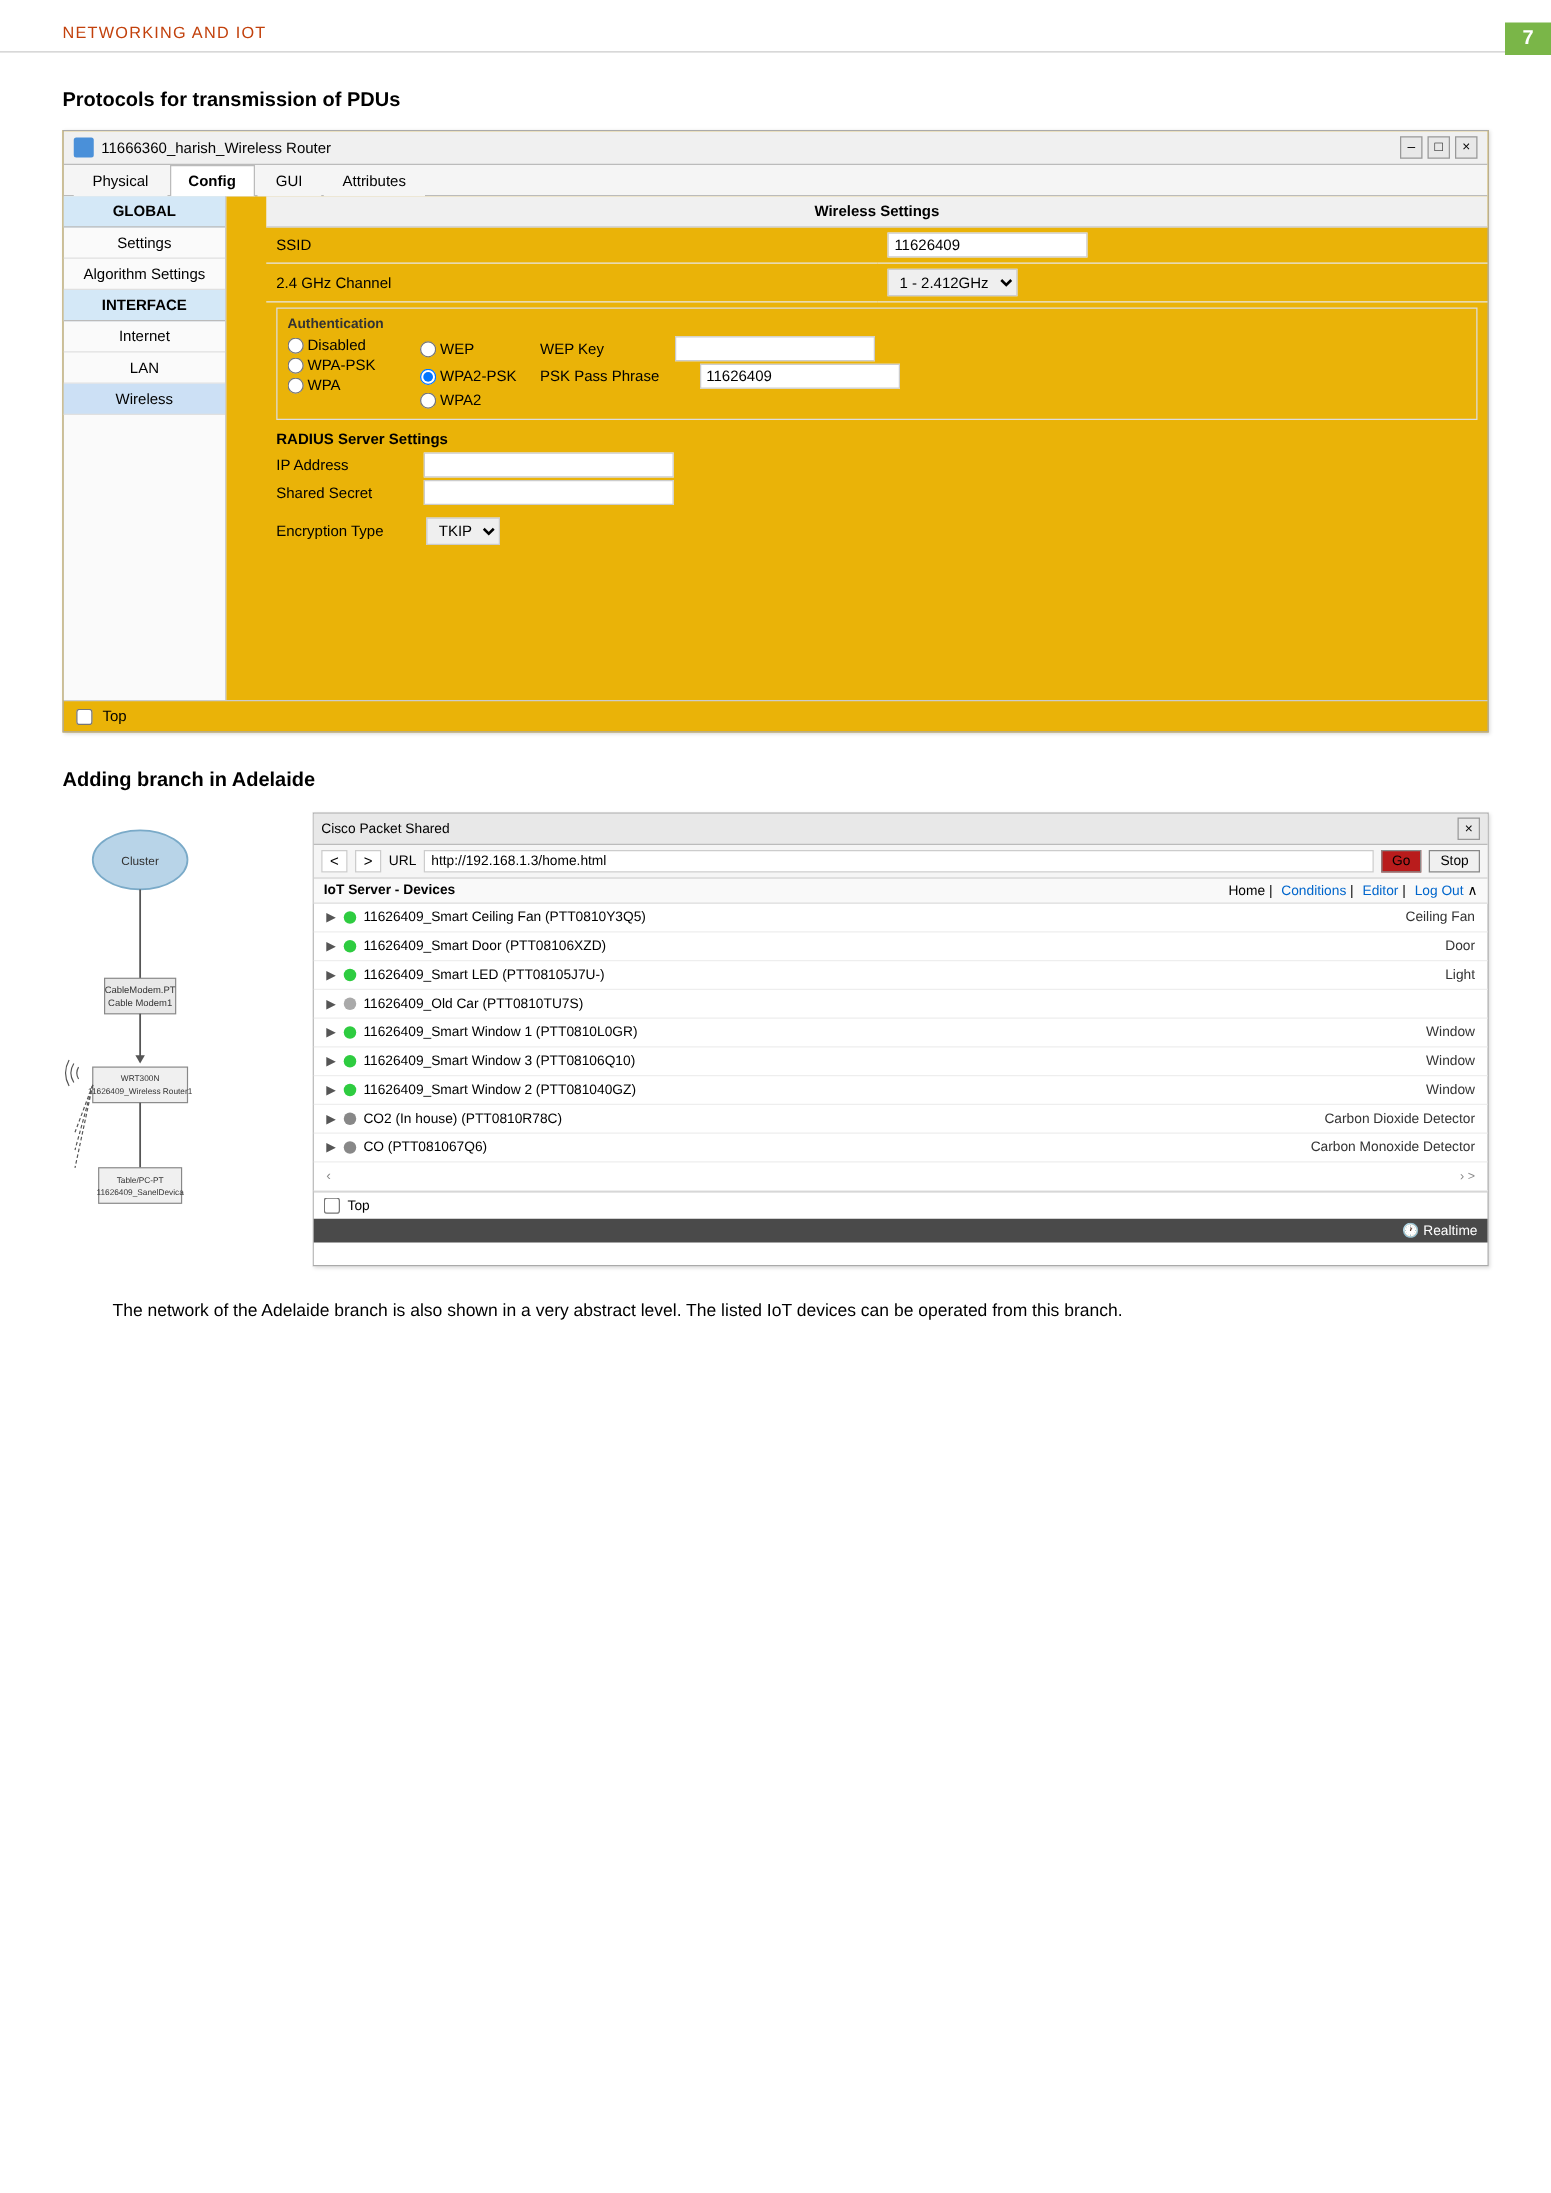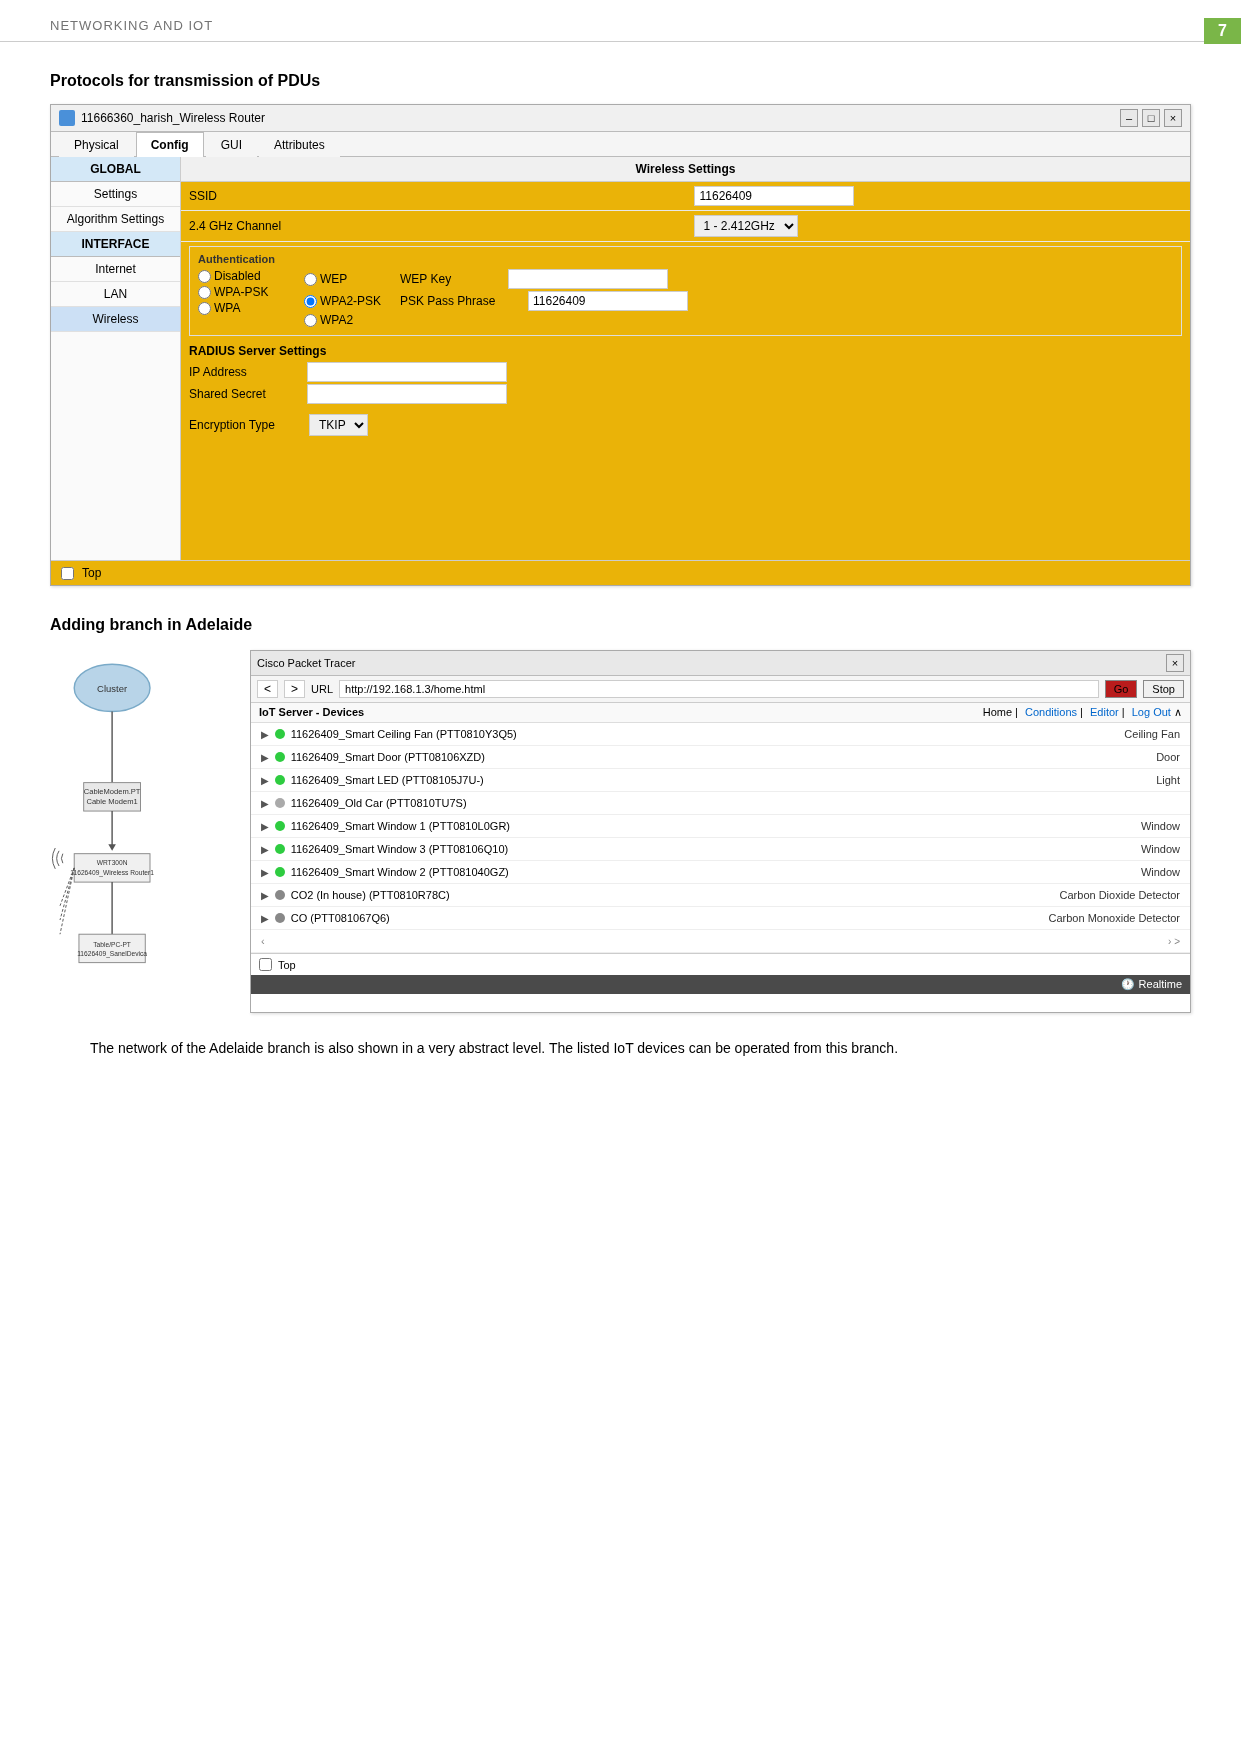--- a/index.html
+++ b/index.html
@@ -27,21 +27,21 @@
     .page-header {
       position: relative;
       padding: 18px 50px 0 50px;
       border-bottom: 1px solid #ccc;
       padding-bottom: 8px;
       margin-bottom: 30px;
     }
 
     .page-header-text {
       font-size: 13px;
-      color: #737373;
+      color: #c2410c;
       letter-spacing: 1px;
     }
 
     .content-area {
       padding: 0 50px;
     }
 
     
     .section-heading {
       font-size: 16px;
@@ -130,20 +130,21 @@
       background: #fff;
       border-color: #bbb;
       border-bottom-color: #fff;
       font-weight: bold;
     }
 
     
     .window-body {
       display: flex;
       min-height: 300px;
+      gap: 32px;
     }
 
     
     .router-sidebar {
       width: 130px;
       border-right: 1px solid #ccc;
       background: #fafafa;
       flex-shrink: 0;
       padding: 0;
     }
@@ -664,21 +665,21 @@
 
         <line x1="20" y1="230" x2="5" y2="270" stroke="#555" stroke-width="1" stroke-dasharray="3,2"></line>
         <line x1="20" y1="230" x2="5" y2="285" stroke="#555" stroke-width="1" stroke-dasharray="3,2"></line>
         <line x1="20" y1="230" x2="5" y2="300" stroke="#555" stroke-width="1" stroke-dasharray="3,2"></line>
       </svg>
     </div>
 
     <div class="iot-browser-window">
 
       <div class="iot-titlebar">
-        <span>Cisco Packet Tracer</span>
+        <span>Cisco Packet Shared</span>
         <button class="win-btn">×</button>
       </div>
 
       <div class="iot-url-bar">
         <button class="nav-btn">&lt;</button>
         <button class="nav-btn">&gt;</button>
         <span style="font-size:11px;">URL</span>
         <input class="url-field" type="text" value="http://192.168.1.3/home.html" style="">
         <button class="go-btn">Go</button>
         <button class="stop-btn">Stop</button>

